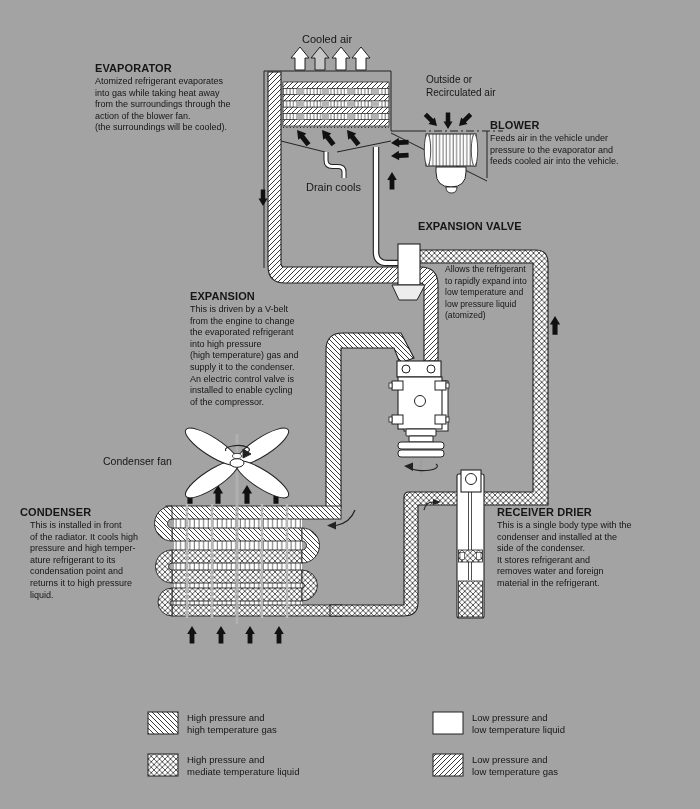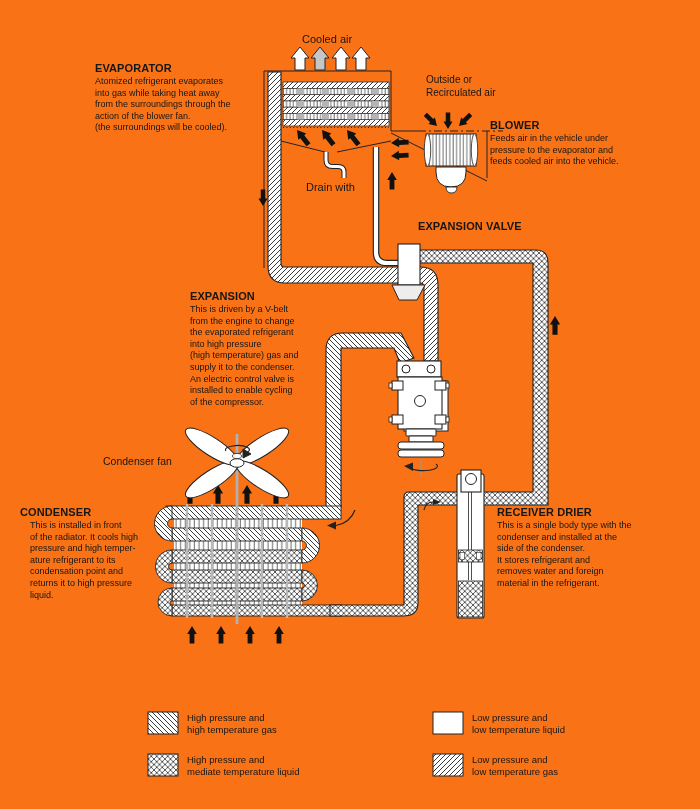--- a/index.html
+++ b/index.html
@@ -1,16 +1,16 @@
 <!DOCTYPE html>
 <html><head>
 <meta charset="utf-8">
 <style>
   html,body{margin:0;padding:0;background:#fff;}
-  #stage{position:relative;width:700px;height:809px;background:#f97316;overflow:hidden;
+  #stage{position:relative;width:700px;height:809px;background:#a3a3a3;overflow:hidden;
          font-family:"Liberation Sans",sans-serif;color:#161616;}
   #art{position:absolute;left:0;top:0;}
   .t{position:absolute;white-space:pre-line;}
   .title{font-size:11px;font-weight:bold;letter-spacing:.1px;}
   .body{font-size:9px;line-height:11.6px;}
   .cap{font-size:10.5px;}
   .cap-lg{font-size:11px;}
   .legend-label{font-size:9.5px;line-height:12px;}
 </style>
 </head>
@@ -243,23 +243,28 @@
 (the surroundings will be cooled).</div>
 
   <div class="t" style="left:426px;top:74px;font-size:10px;line-height:12.5px;">Outside or
 Recirculated air</div>
 
   <div class="t title" style="left:490px;top:119px;">BLOWER</div>
   <div class="t body" style="left:490px;top:133px;">Feeds air in the vehicle under
 pressure to the evaporator and
 feeds cooled air into the vehicle.</div>
 
-  <div class="t cap-lg" style="left:306px;top:181px;">Drain with</div>
+  <div class="t cap-lg" style="left:306px;top:181px;">Drain cools</div>
 
   <div class="t title" style="left:418px;top:220px;">EXPANSION VALVE</div>
+  <div class="t body" style="left:445px;top:264px;font-size:8.6px;">Allows the refrigerant
+to rapidly expand into
+low temperature and
+low pressure liquid
+(atomized)</div>
 
   <div class="t title" style="left:190px;top:290px;">EXPANSION</div>
   <div class="t body" style="left:190px;top:304px;">This is driven by a V-belt
 from the engine to change
 the evaporated refrigerant
 into high pressure
 (high temperature) gas and
 supply it to the condenser.
 An electric control valve is
 installed to enable cycling

